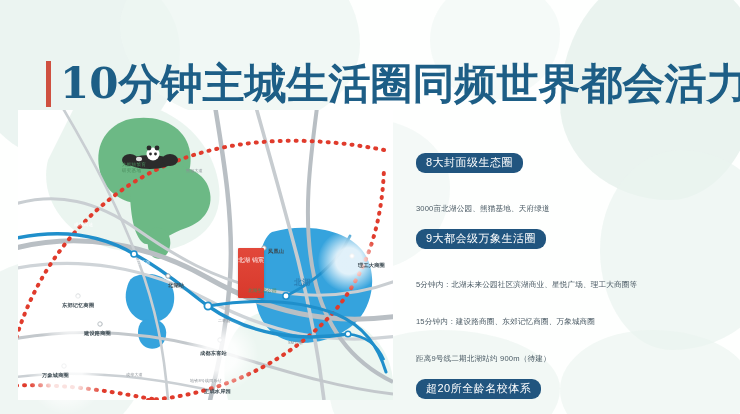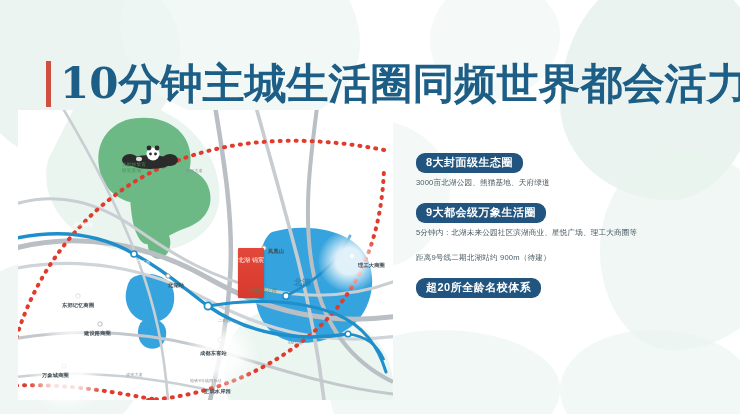--- a/index.html
+++ b/index.html
@@ -124,34 +124,34 @@
     top: 152px;
     width: 310px;
   }
   .feature { margin-bottom: 14px; }
   .feature:last-child { margin-bottom: 0; }
   .pill {
     display: inline-block;
     background: #21557f;
     color: #ffffff;
     font-size: 11px;
-    font-weight: 700;
+    font-weight: 400;
     line-height: 1;
     padding: 4px 10px 5px 10px;
     border-radius: 9px;
     letter-spacing: .5px;
     margin-bottom: 4px;
   }
   .feature-lines {
     font-size: 7.6px;
     line-height: 11px;
     color: #4a5a64;
     letter-spacing: .15px;
   }
-  .feature-lines div { white-space: nowrap; }
+  .feature-lines div { white-space: nowrap; margin-top: 26px; }
 </style>
 </head>
 <body>
 
 <div id="poster">
 
   <div class="wc wc-a"></div>
   <div class="wc wc-b"></div>
   <div class="wc wc-c"></div>
   <div class="wc wc-d"></div>
@@ -269,20 +269,21 @@
         <div class="map-label road" style="left: 270px; top: 230px;">SM广场</div>
       </div>
   </div>
 
   <div id="features">
       <div class="feature"><div class="pill">8大封面级生态圈</div><div class="feature-lines">
           <div>3000亩北湖公园、熊猫基地、天府绿道</div>
         </div></div>
       <div class="feature"><div class="pill">9大都会级万象生活圈</div><div class="feature-lines">
           <div>5分钟内：北湖未来公园社区滨湖商业、星悦广场、理工大商圈等</div>
+          <div>15分钟内：建设路商圈、东郊记忆商圈、万象城商圈</div>
         </div></div>
       <div class="feature"><div class="feature-lines">
           <div>距离9号线二期北湖站约 900m（待建）</div>
         </div></div>
       <div class="feature"><div class="pill">超20所全龄名校体系</div></div>
     </div>
 
 </div>
 
 </body></html>

